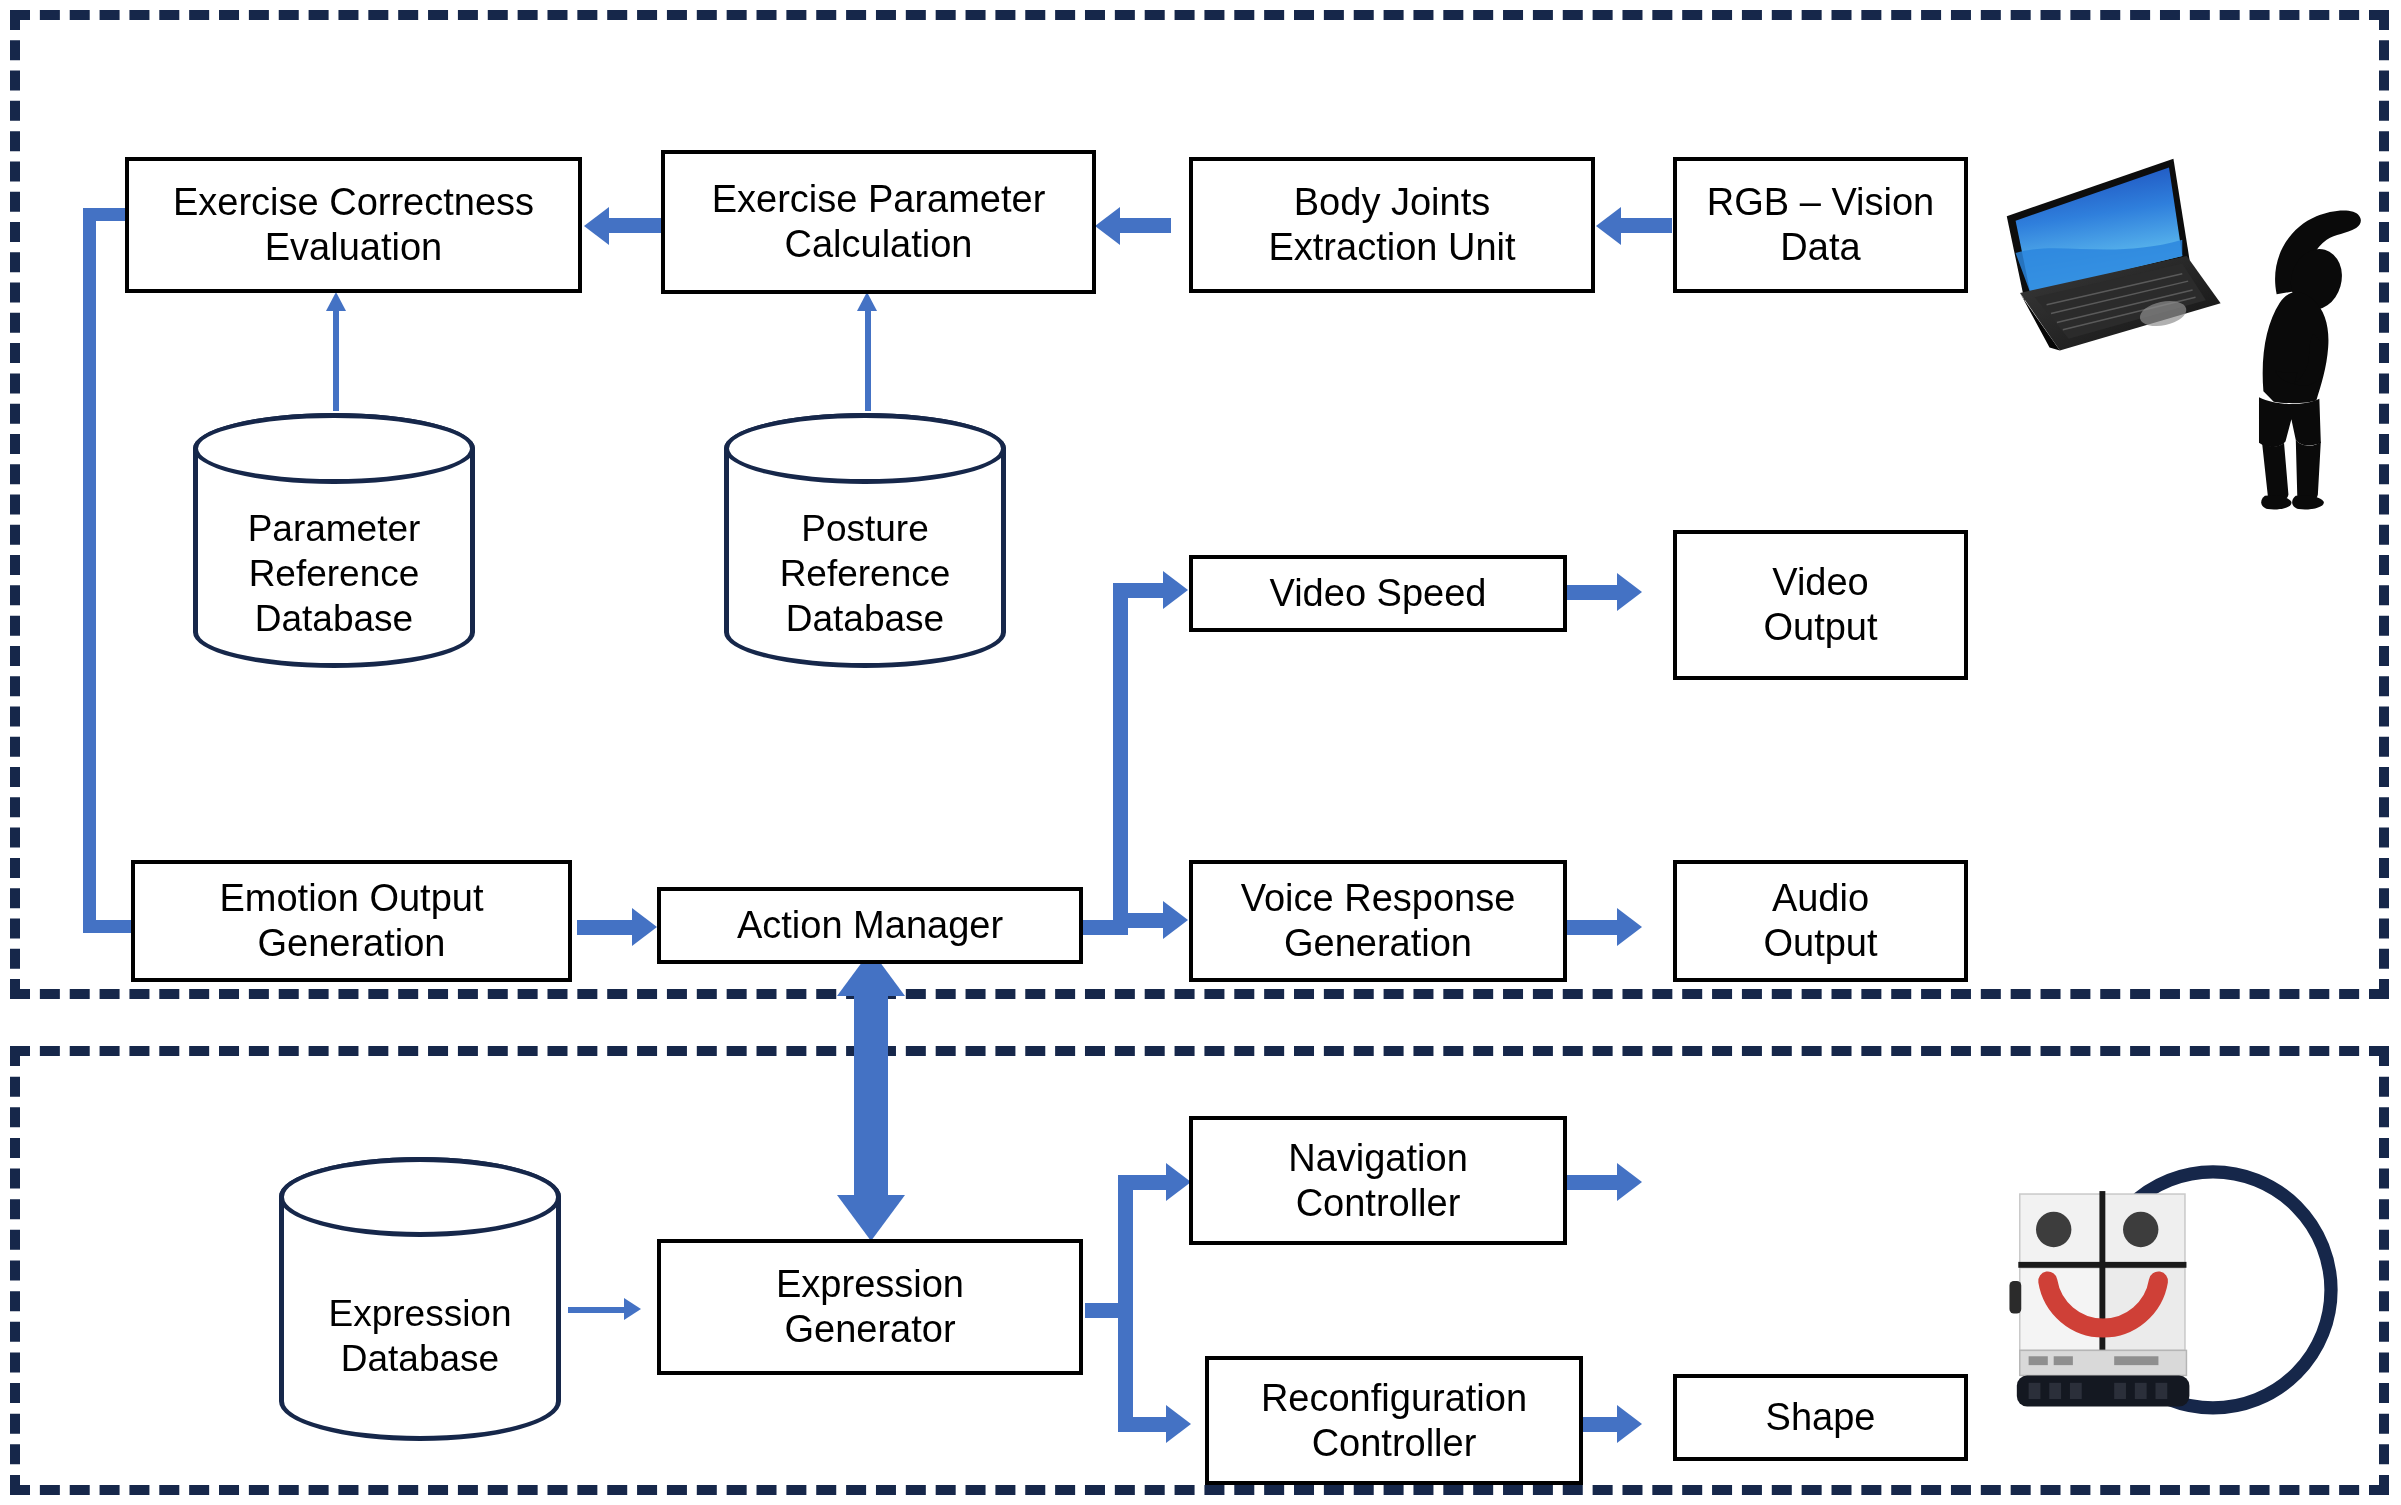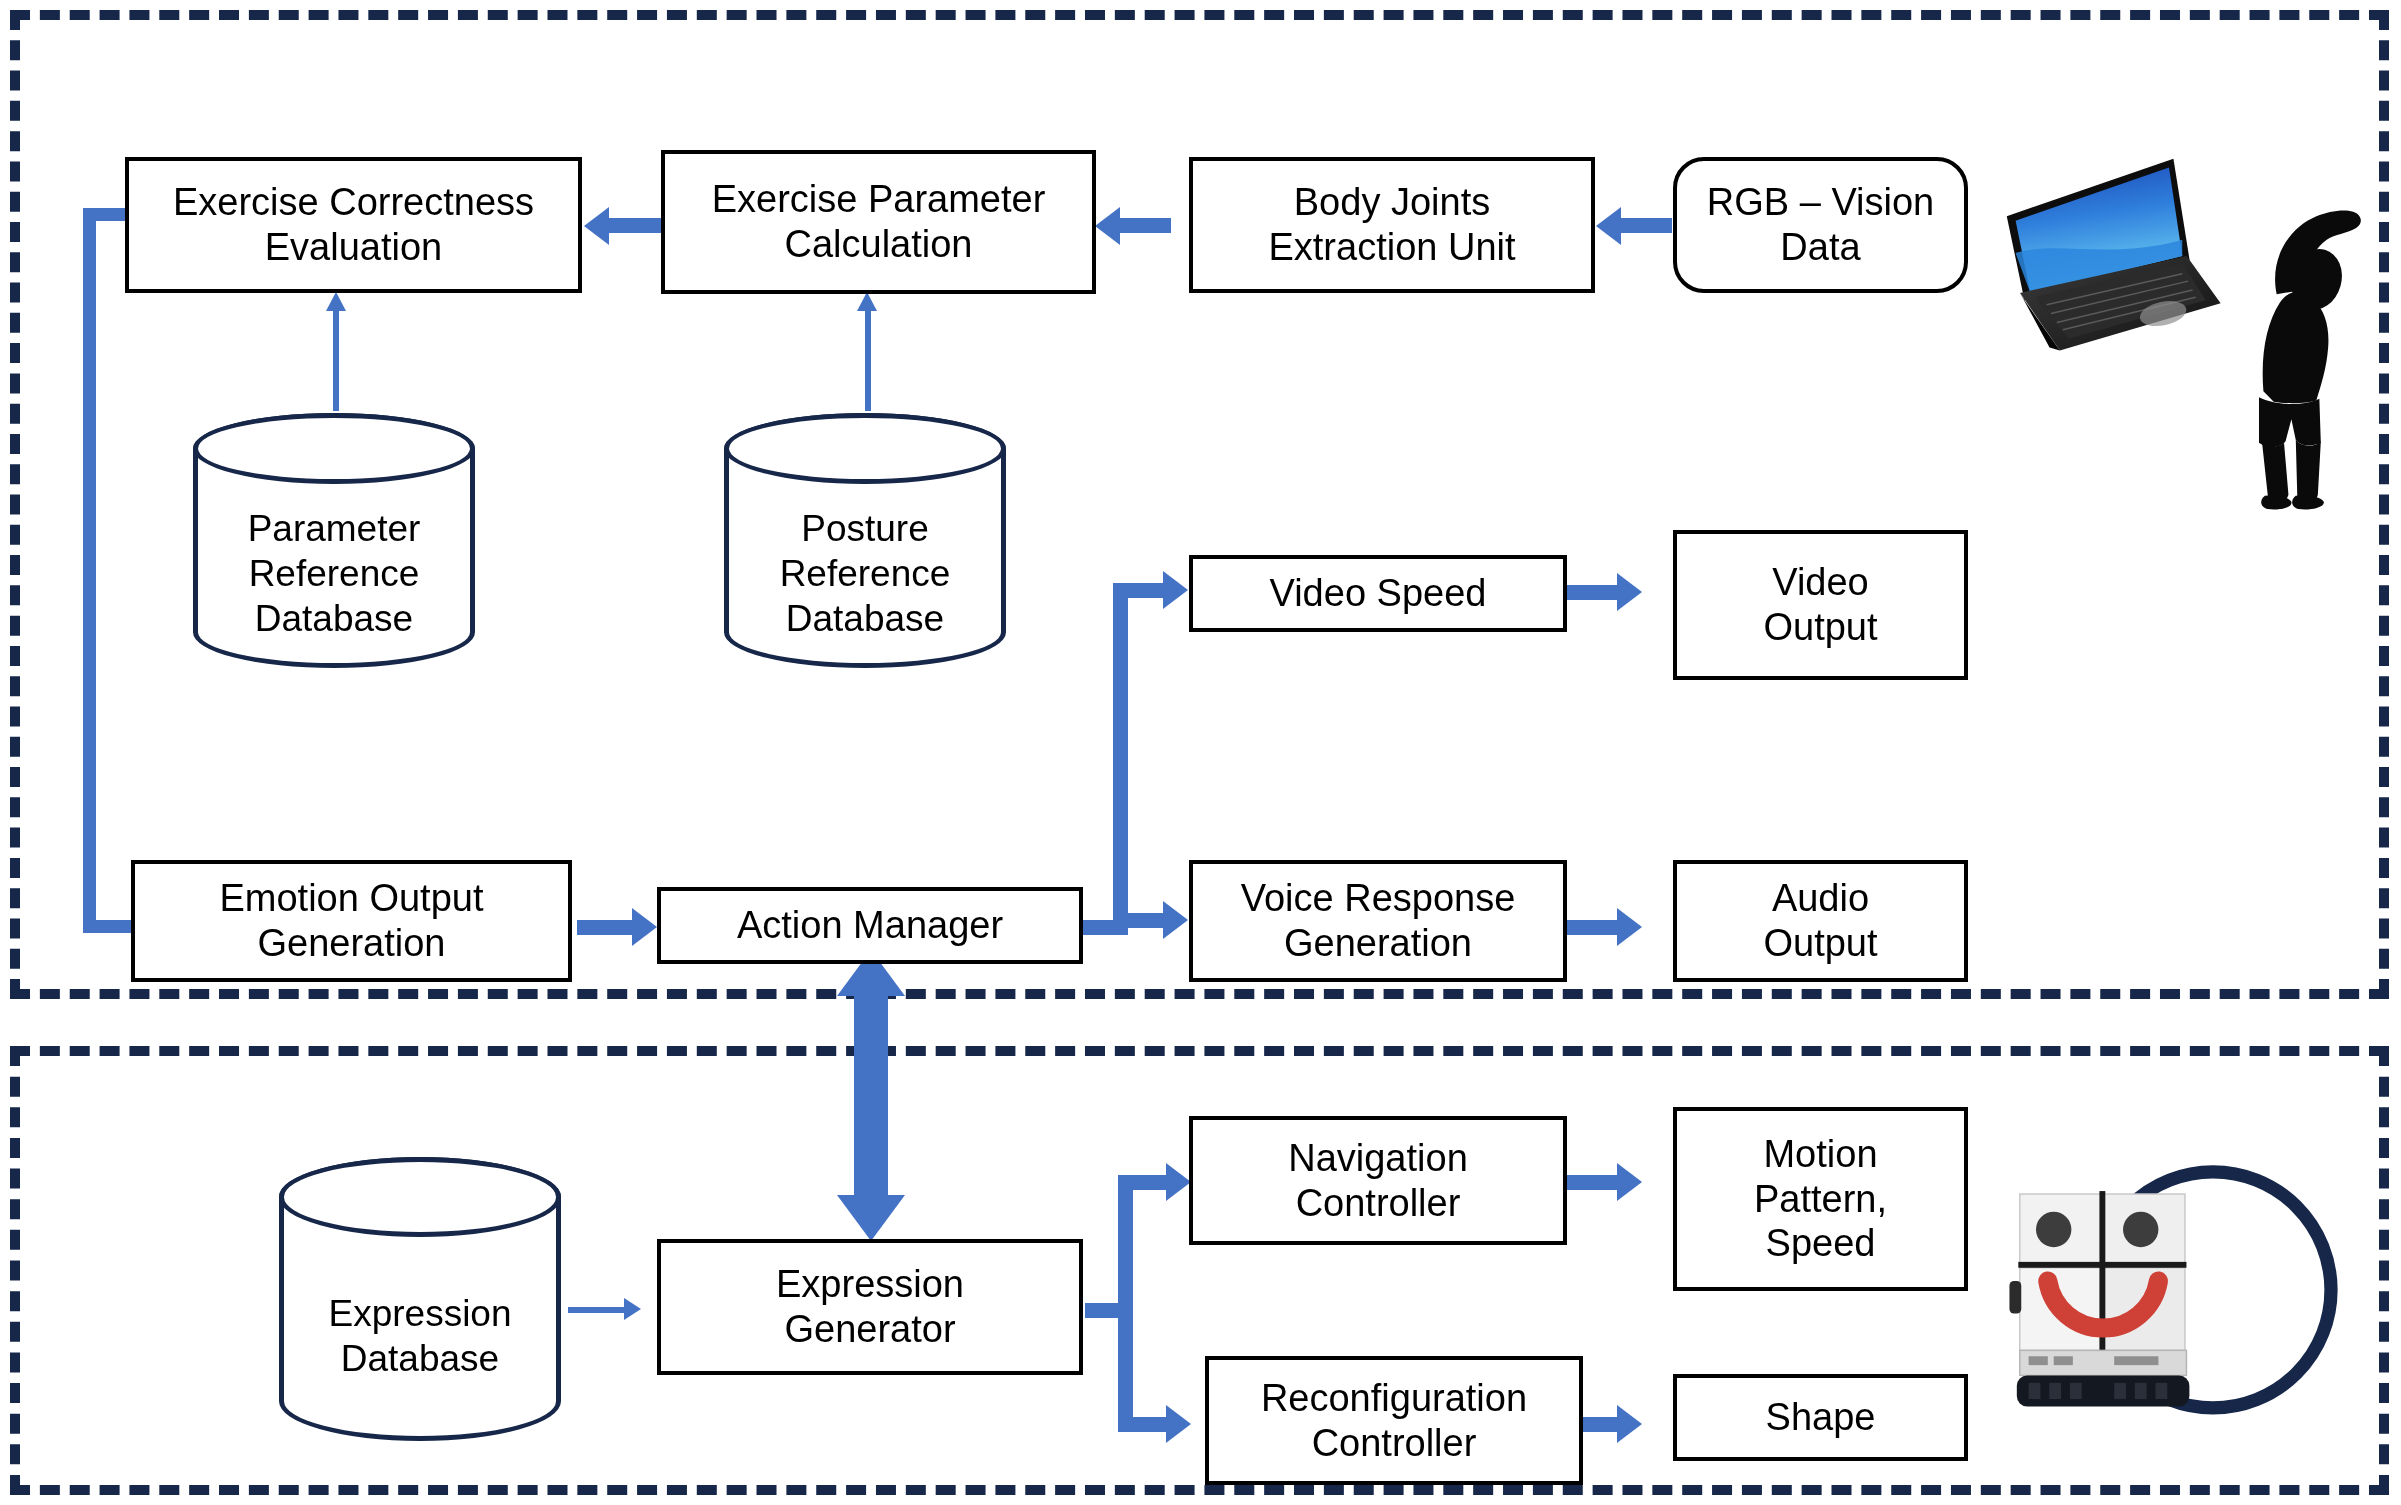--- a/index.html
+++ b/index.html
@@ -173,21 +173,21 @@
 
   <div class="box" style="left:125px;top:157px;width:457px;height:136px;">Exercise Correctness
 Evaluation</div>
 
   <div class="box" style="left:661px;top:150px;width:435px;height:144px;">Exercise Parameter
 Calculation</div>
 
   <div class="box" style="left:1189px;top:157px;width:406px;height:136px;">Body Joints
 Extraction Unit</div>
 
-  <div class="box" style="left:1673px;top:157px;width:295px;height:136px;border-radius:31px;">RGB – Vision
+  <div class="box" style="left:1673px;top:157px;width:295px;height:136px;">RGB – Vision
 Data</div>
 
   <div class="box" style="left:1189px;top:555px;width:378px;height:77px;">Video Speed</div>
 
   <div class="box" style="left:1673px;top:530px;width:295px;height:150px;">Video
 Output</div>
 
   <div class="box" style="left:131px;top:860px;width:441px;height:122px;">Emotion Output
 Generation</div>
 
@@ -198,23 +198,20 @@
 
   <div class="box" style="left:1673px;top:860px;width:295px;height:122px;">Audio
 Output</div>
 
   <div class="box" style="left:657px;top:1239px;width:426px;height:136px;">Expression
 Generator</div>
 
   <div class="box" style="left:1189px;top:1116px;width:378px;height:129px;">Navigation
 Controller</div>
 
-  <div class="box" style="left:1673px;top:1107px;width:295px;height:184px;">Motion
-Pattern,
-Speed</div>
 
   <div class="box" style="left:1189px;top:1356px;width:378px;height:129px;margin-left:16px;">Reconfiguration
 Controller</div>
 
   <div class="box" style="left:1673px;top:1374px;width:295px;height:87px;">Shape</div>
 
   <div class="db" style="left:193px;top:413px;width:282px;height:255px;">
     <div class="body"></div>
     <div class="lid"></div>
     <div class="dblabel">Parameter

